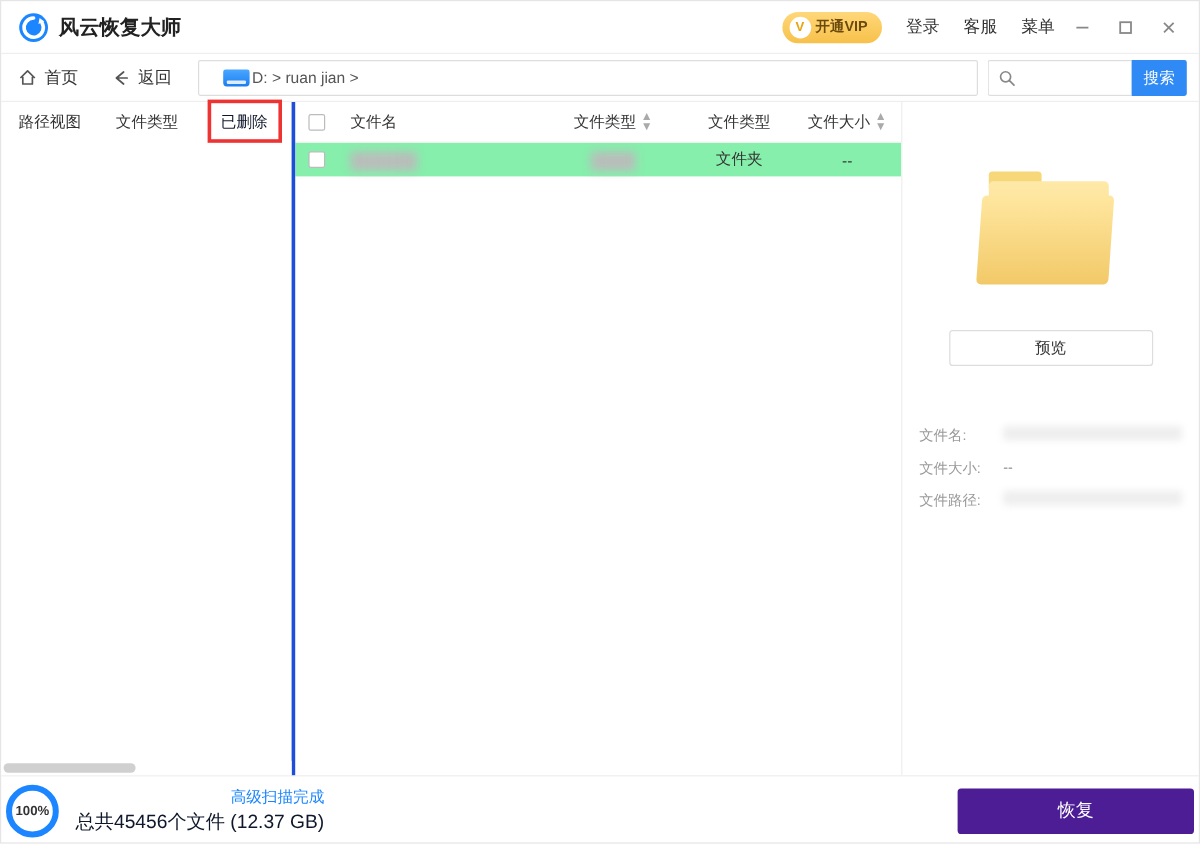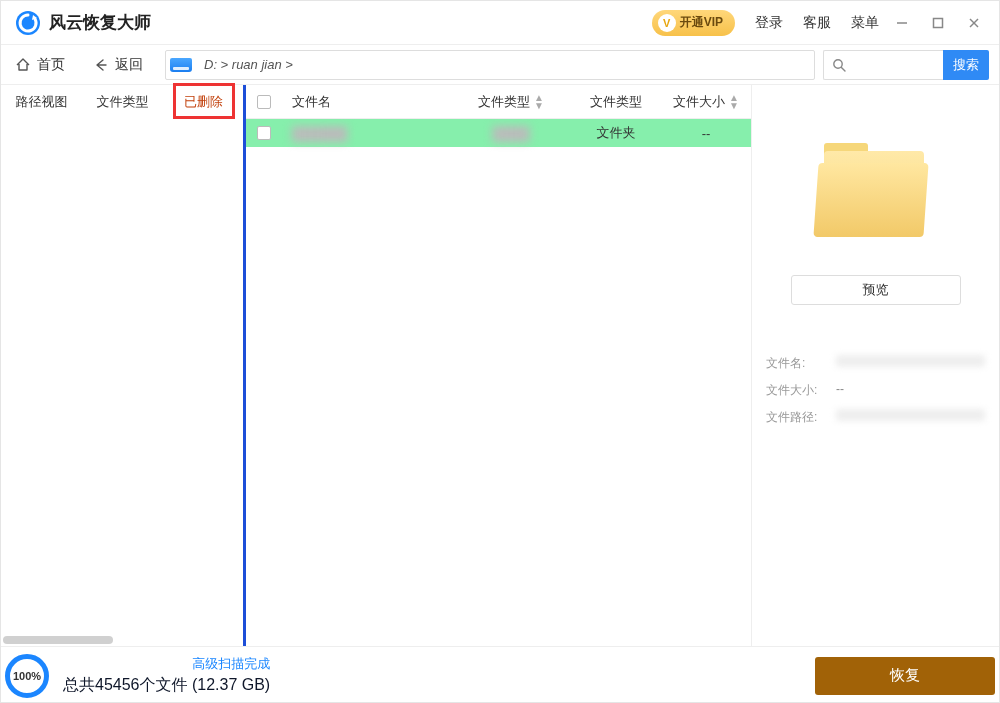--- a/index.html
+++ b/index.html
@@ -12,36 +12,36 @@
   .spacer { flex: 1; }
   .vip-btn { display: flex; align-items: center; gap: 4px; background: linear-gradient(180deg,#ffd77a,#f7c14a); color:#6b4a0e; font-weight:600; border-radius: 14px; padding: 4px 12px 4px 6px; font-size:12px; cursor:pointer; }
   .vip-badge { width:18px; height:18px; border-radius:50%; background:#fff; color:#e7a60f; display:flex; align-items:center; justify-content:center; font-weight:800; font-size:11px;}
   .title-link { font-size:14px; color:#333; margin-left:20px; cursor:pointer; }
   .win-btn { width:26px; height:26px; display:flex; align-items:center; justify-content:center; color:#888; margin-left:10px; cursor:pointer;}
 
   
   .toolbar { height: 40px; display:flex; align-items:center; gap:0; border-bottom:1px solid #eee; }
   .tb-home, .tb-back { display:flex; align-items:center; gap:6px; padding:0 14px; height:100%; cursor:pointer; font-size:14px; color:#333;}
   .tb-back { border-right: none; }
-  .path-box { flex:1; height:30px; margin:0 8px; border:1px solid #ddd; border-radius:2px; display:flex; align-items:center; padding:0 4px; gap:12px; color:#555; font-size:13px;font-style:italic;}
+  .path-box { flex:1; height:30px; margin:0 8px; border:1px solid #ddd; border-radius:2px; display:flex; align-items:center; padding:0 20px; gap:2px; color:#555; font-size:13px;}
   .drive-icon { width:22px; height:14px; border-radius:2px 2px 3px 3px; background:linear-gradient(180deg,#4aa7ff,#1b7ef0); position:relative;}
   .drive-icon::after{content:"";position:absolute;left:3px;right:3px;bottom:2px;height:3px;background:#fff;border-radius:1px;opacity:.85;}
   .search-wrap { display:flex; align-items:center; margin-right:10px;}
   .search-box { width:120px; height:30px; border:1px solid #ddd; border-right:none; border-radius:2px 0 0 2px; display:flex; align-items:center; padding:0 8px; color:#888;}
   .search-input { border:none; outline:none; width:100%; font-size:13px; }
   .search-btn { width:46px; height:30px; background:#2f8af5; color:#fff; border-radius:0 2px 2px 0; display:flex; align-items:center; justify-content:center; font-size:13px; cursor:pointer;}
 
   
   .main { display:flex; height: calc(703px - 44px - 40px - 58px); }
 
   
   .left { width: 245px; border-right:3px solid #1d4ed8; display:flex; flex-direction:row; position:relative;text-align:center;}
   .left-tabs { display:flex; height:34px; }
   .lt { flex:0 0 auto; width:81px; display:flex; align-items:center; justify-content:center; font-size:13px; color:#333; cursor:pointer; position:relative;}
-  .lt.active { color:#c2410c; }
+  .lt.active { color:#0f172a; }
   .lt-frame { position:absolute; left:172px; top:-2px; width:62px; height:36px; border:3px solid #e33; pointer-events:none;}
   .tree { flex:1; overflow:auto; }
   .tree-row { height:30px; display:flex; align-items:center; padding-left:8px; gap:6px; font-size:13px;}
   .tree-row.lvl1 { background: #f4f5f6; }
   .tree-row.sel { background:#cfe7ff; }
   .chevron { display:inline-block; width:10px; color:#666;}
   .blur { filter: blur(4px); color:#bbb; }
   .left-scroll { position:absolute; left:0; right:0; bottom:0; height:12px; background:#fff;}
   .left-scroll-thumb{ position:absolute; left:2px; top:2px; height:8px; width:110px; background:#d0d0d0; border-radius:4px;}
 
@@ -77,21 +77,21 @@
   .meta-label { width:64px; color:#999;}
   .meta-val { flex:1; }
   .meta-val.blur { filter:blur(3px); background:#eee; height:12px; border-radius:2px;}
 
   
   .footer { height:58px; border-top:1px solid #eee; display:flex; align-items:center; padding:0 4px; gap:14px;}
   .progress-ring { width:44px; height:44px; border-radius:50%; border:5px solid #1b86ff; display:flex; align-items:center; justify-content:center; font-size:11px; font-weight:600; color:#333;}
   .status-lines { display:flex; flex-direction:column; gap:2px;text-align:right;}
   .status-title { color:#1b86ff; font-size:13px;}
   .status-sub { color:#0f172a; font-size:16px;}
-  .recover-btn { margin-left:auto; width:180px; height:38px; background:#a16207; color:#fff; border-radius:3px; display:flex; align-items:center; justify-content:center; font-size:15px; cursor:pointer;}
+  .recover-btn { margin-left:auto; width:197px; height:38px; background:#4c1d95; color:#fff; border-radius:3px; display:flex; align-items:center; justify-content:center; font-size:15px; cursor:pointer;}
 
   
   .ico { display:inline-flex; }
 </style>
 </head>
 <body>
 
 <div class="titlebar">
   <div class="logo-wrap">
     <span class="ico">

